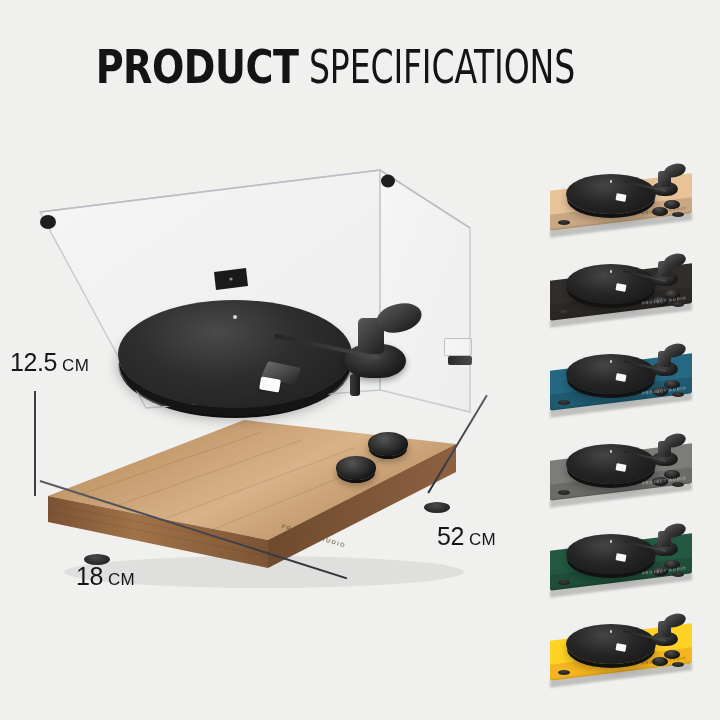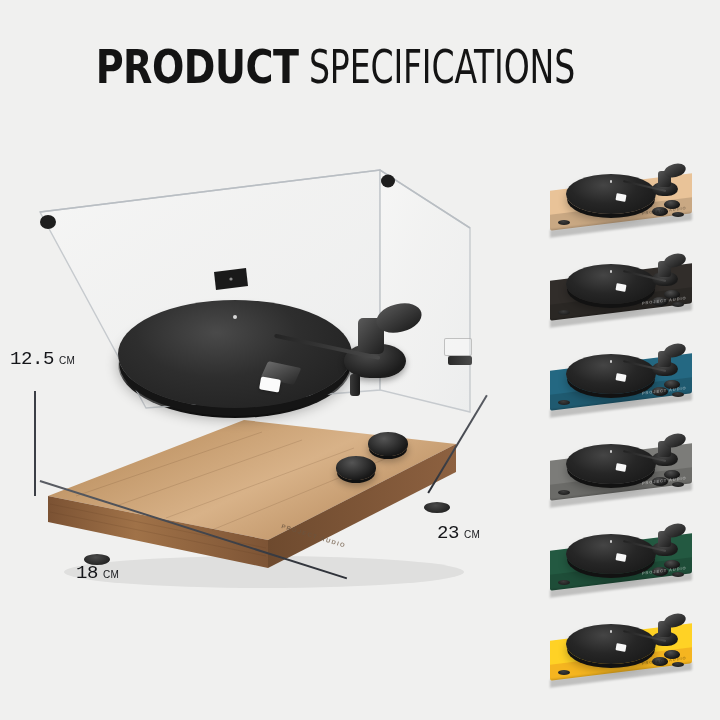--- a/index.html
+++ b/index.html
@@ -26,22 +26,22 @@
   }
   .t-light{
     font-family:"Liberation Sans Narrow","DejaVu Sans Condensed","Liberation Sans",sans-serif;
     font-weight:400; font-size:46px; letter-spacing:-0.2px;
     color:#141414; display:inline-block; margin-left:10px;
     transform:scaleX(0.80); transform-origin:left center;
   }
 
   
   .dim{ position:absolute; color:#15161a; white-space:nowrap; }
-  .dim .val{ font-size:19px; font-weight:400; letter-spacing:-0.4px;font-family:Liberation Mono, monospace; }
-  .dim .unit{ font-size:10px; font-weight:400; margin-left:5px; letter-spacing:0.3px; }
+  .dim .val{ font-size:25px; font-weight:400; letter-spacing:-0.4px; }
+  .dim .unit{ font-size:17px; font-weight:400; margin-left:5px; letter-spacing:0.3px; }
   .dim-h{ left:10px; top:348px; }
   .dim-w{ left:76px; top:562px; }
   .dim-d{ left:437px; top:522px; }
 
   .line{ position:absolute; background:#3c3f46; }
   .line-v{ left:34px; top:391px; width:1.6px; height:105px; }
   .line-w{
     left:40px; top:480px; width:322px; height:1.6px;
     transform-origin:left center; transform:rotate(17.6deg);
     background:linear-gradient(90deg,#5a5d64,#2d3037);
@@ -329,21 +329,21 @@
   <div class="line line-w"></div>
   <div class="line line-d"></div>
 
   <div class="dim dim-h">
     <span class="val">12.5</span><span class="unit">CM</span>
   </div>
   <div class="dim dim-w">
     <span class="val">18</span><span class="unit">CM</span>
   </div>
   <div class="dim dim-d">
-    <span class="val">23</span><span class="unit">CM</span>
+    <span class="val">52</span><span class="unit">CM</span>
   </div>
 
   <div class="variants">
 
     <div class="variant">
       <div class="v-body" style="background: rgb(201, 168, 131);"></div>
       <div class="v-top" style="background: rgb(201, 168, 131);"></div>
       <div class="v-platter"></div>
       <div class="v-arm-base"></div>
       <div class="v-arm-pillar"></div>

